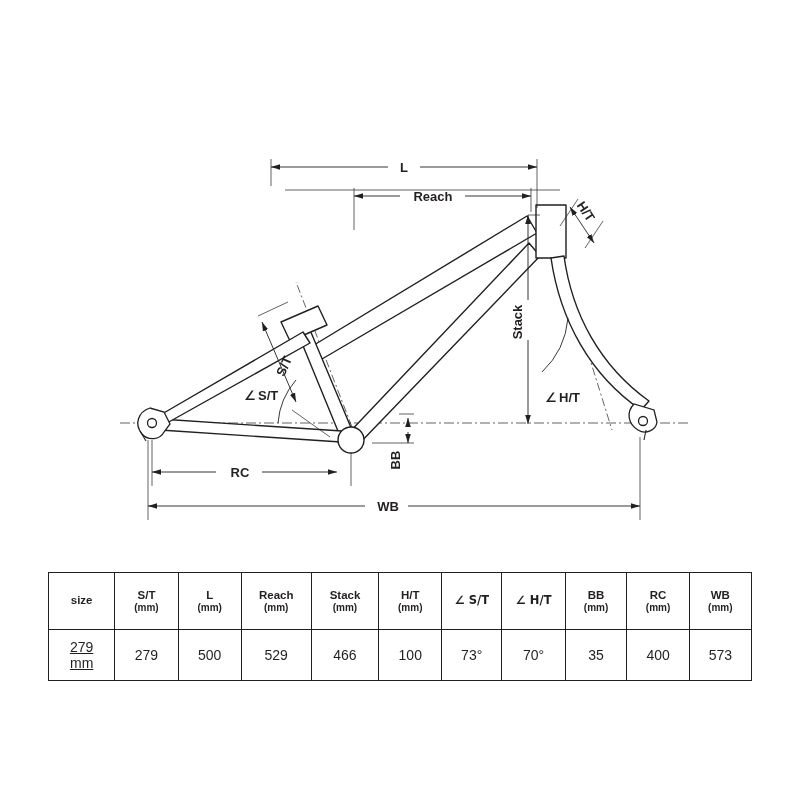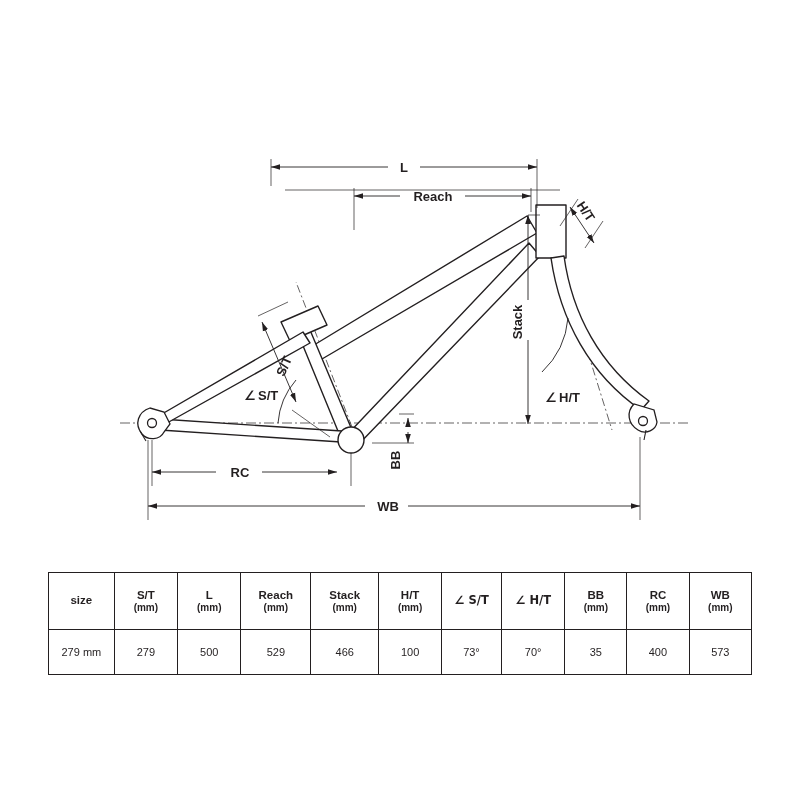--- a/index.html
+++ b/index.html
@@ -44,24 +44,25 @@
     font-size: 11.5px;
     line-height: 1.15;
   }
   #geometry-table thead th .unit {
     display: block;
     font-weight: bold;
     font-size: 10px;
   }
   #geometry-table tbody td {
     height: 26px;
-    font-size: 11px;
+    font-size: 14px;
   }
   #geometry-table tbody td.size-cell {
-    font-size: 11px;
+    font-size: 14px;
+    text-decoration: underline;
   }
   .ang {
     font-family: "DejaVu Sans", sans-serif;
   }
   svg text {
     font-family: "Liberation Sans", sans-serif;
     font-weight: bold;
     fill: #231f20;
   }
 </style>

